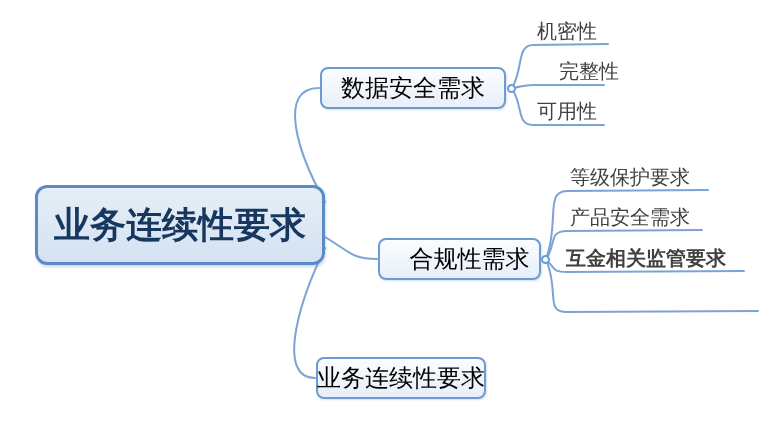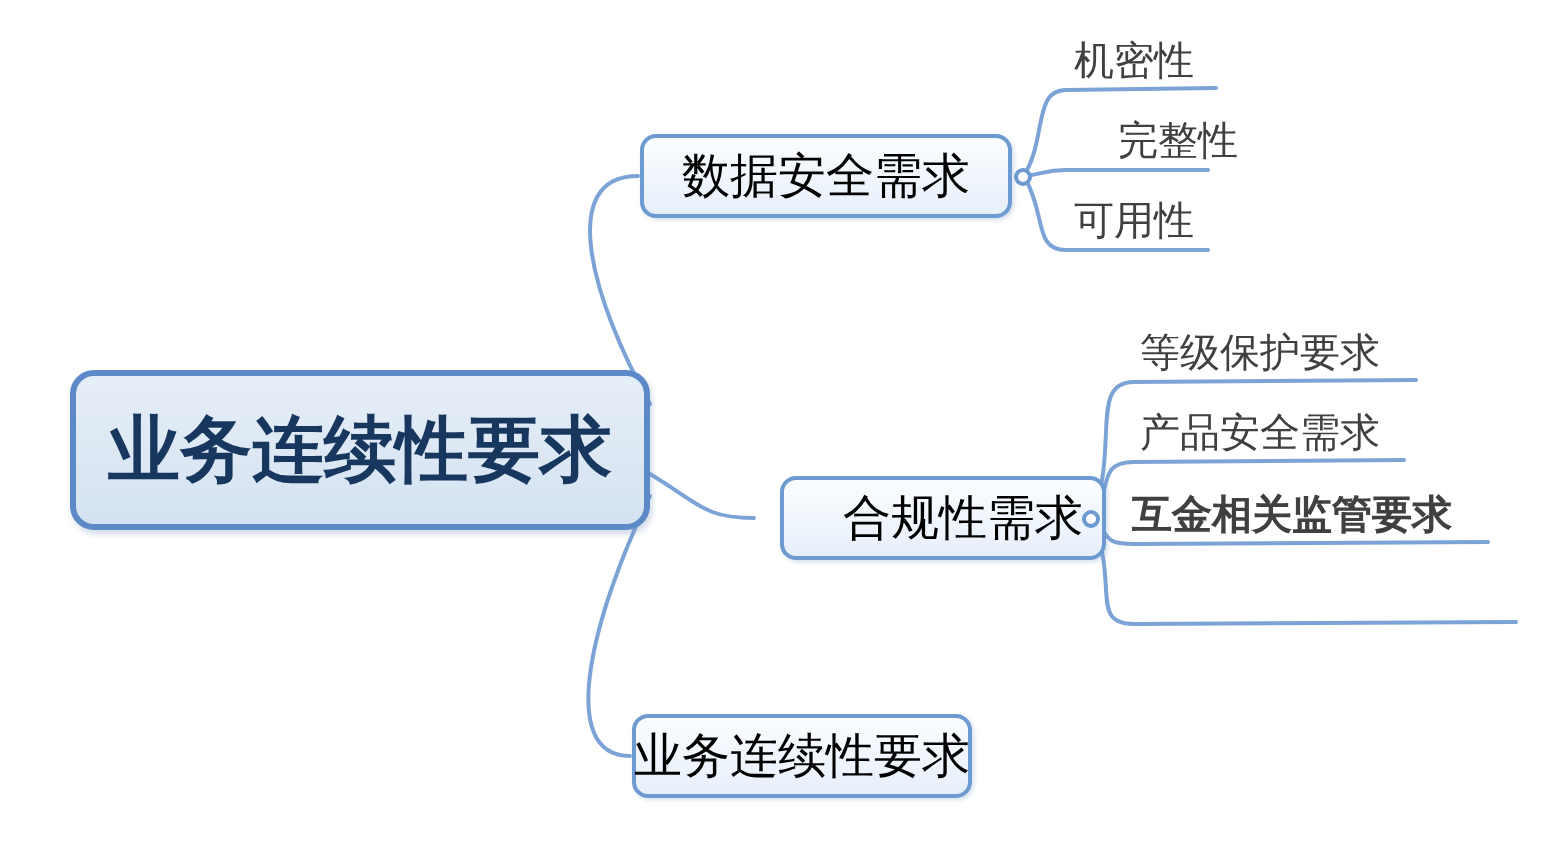--- a/index.html
+++ b/index.html
@@ -19,21 +19,21 @@
     color:#17375e; font-size:36px; font-weight:bold;
     box-shadow:1px 2px 3px rgba(120,150,190,.35);
   }
   .branch {
     background:linear-gradient(#fbfdff,#e7effa);
     border:2px solid #6d9ad0; border-radius:8px;
     color:#000; font-size:24px;
     box-shadow:1px 1px 2px rgba(120,150,190,.3);
   }
   .branch1 { left:320px; top:67px;  width:186px; height:42px; }
-  .branch2 { left:390px; top:238px; width:163px; height:42px;padding-left:20px; }
+  .branch2 { left:378px; top:238px; width:163px; height:42px;padding-left:20px; }
   .branch3 { left:316px; top:357px; width:170px; height:42px; }
   .leaf {
     position:absolute; font-size:20px; color:#404040; white-space:nowrap;
     line-height:24px;
   }
   .toggle {
     position:absolute; width:9px; height:9px; box-sizing:border-box;
     border:2px solid #6d9ad0; border-radius:50%; background:#fff;
   }
 </style>

